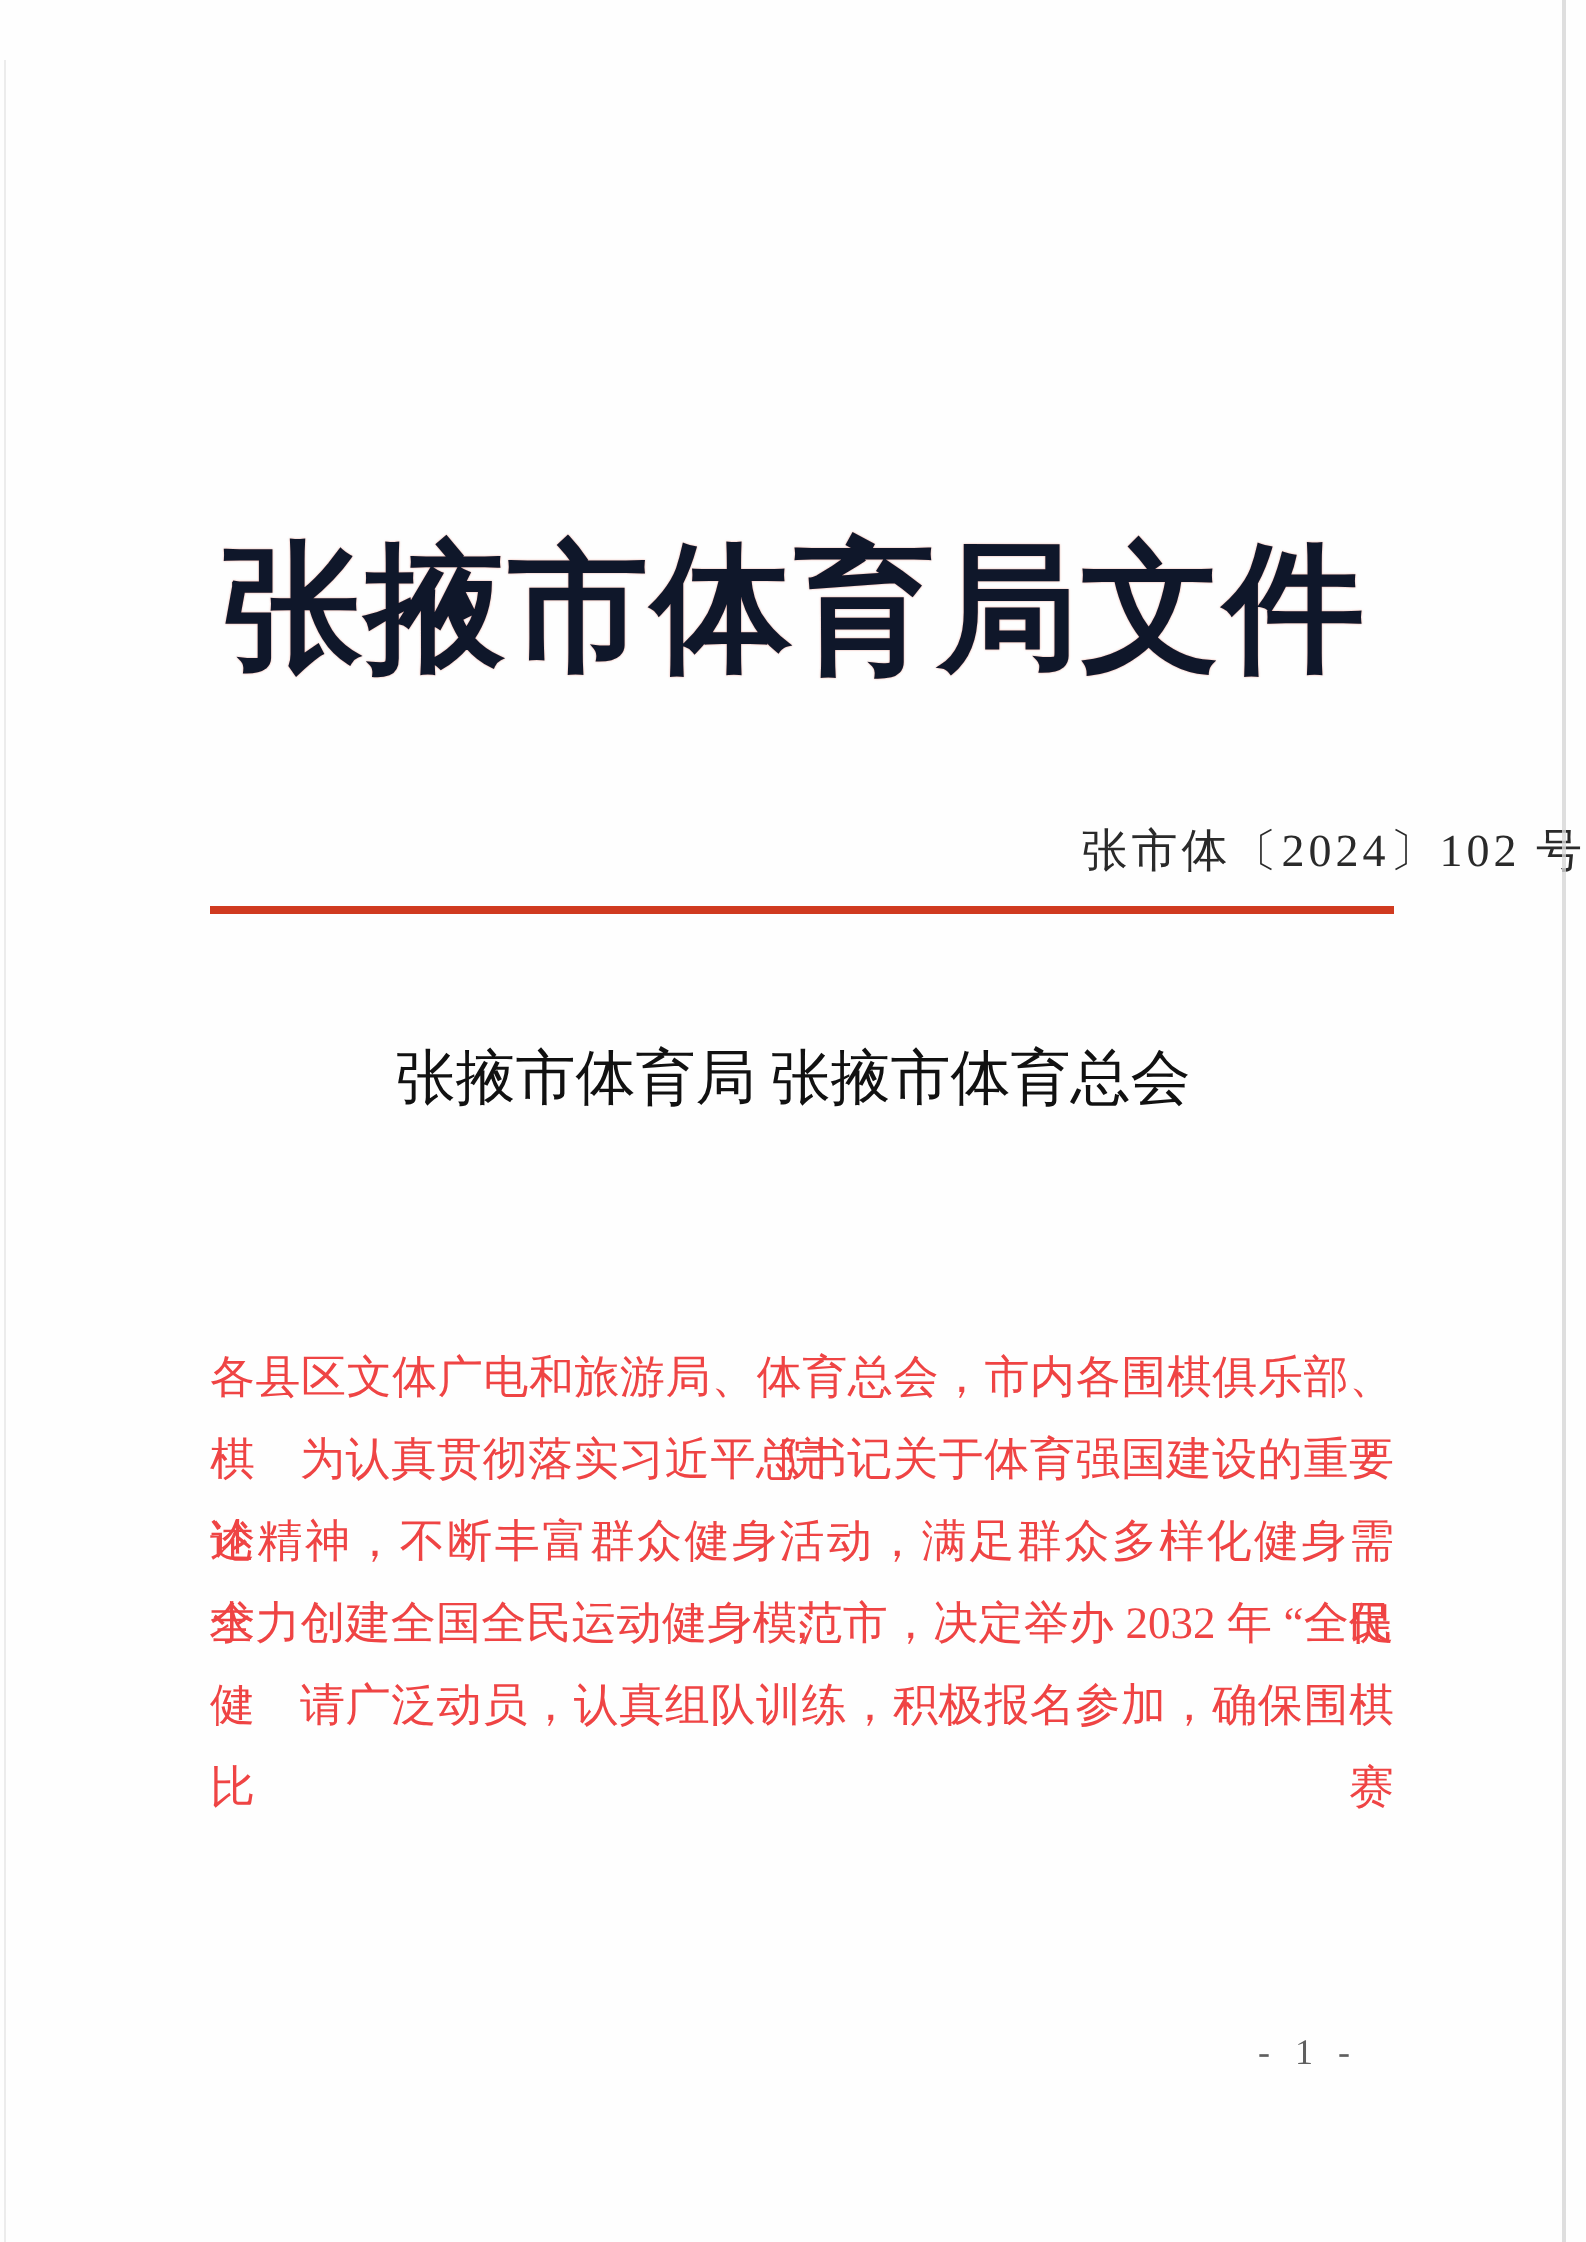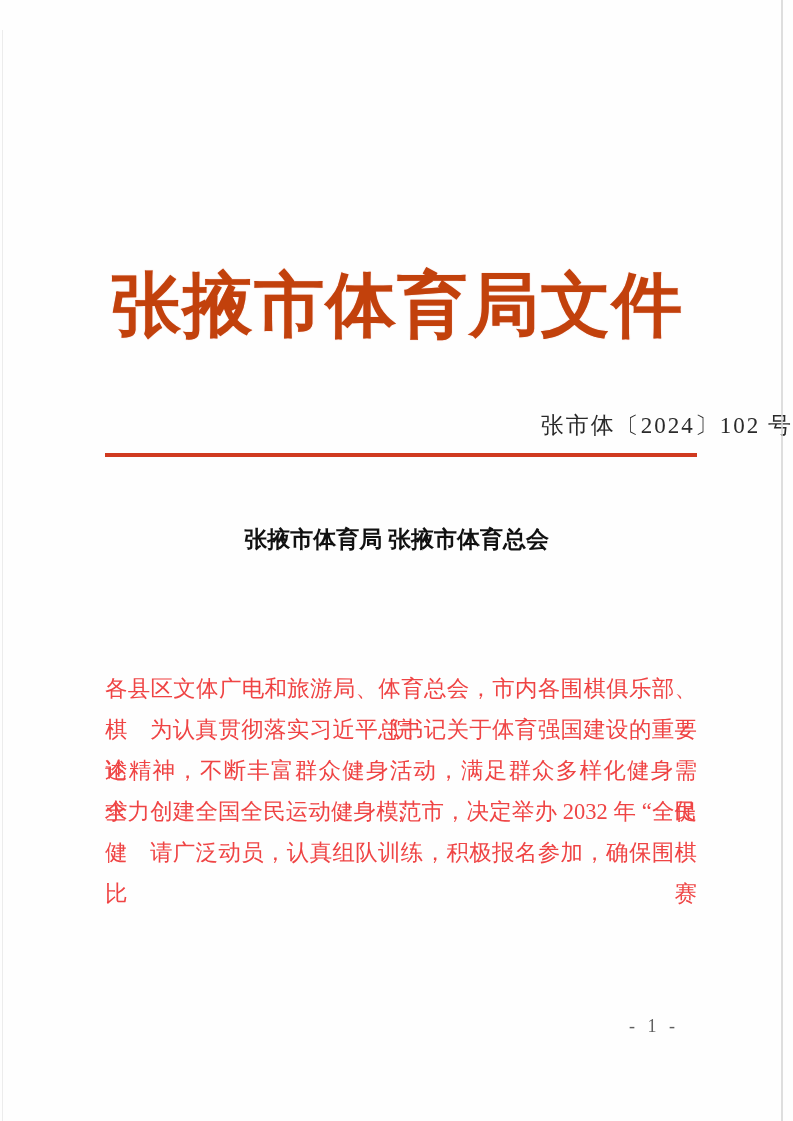--- a/index.html
+++ b/index.html
@@ -35,21 +35,21 @@
   }
   .red-header {
     position: absolute;
     top: 250px;
     left: 111px;
     width: 571px;
     height: 112px;
     font-size: 70px;
     line-height: 112px;
     font-weight: bold;
-    color: #c2410c;
+    color: #0f172a;
     text-align: justify;
     text-align-last: justify;
     white-space: nowrap;
     letter-spacing: 0;
     text-shadow: 0 0 1px rgba(212,67,42,.55);
   }
   .doc-number {
     position: absolute;
     top: 410px;
     left: 0;
@@ -66,22 +66,22 @@
     width: 592px;
     height: 4px;
     background: #d03a20;
   }
   .notice-title {
     position: absolute;
     top: 522px;
     left: 0;
     width: 100%;
     text-align: center;
-    font-weight: bold;
-    font-size: 23px;
+    font-weight: normal;
+    font-size: 30px;
     line-height: 36px;
     color: #111;
   }
   .body-text {
     position: absolute;
     top: 668px;
     left: 105px;
     width: 592px;
     font-size: 22.5px;
     line-height: 41px;

